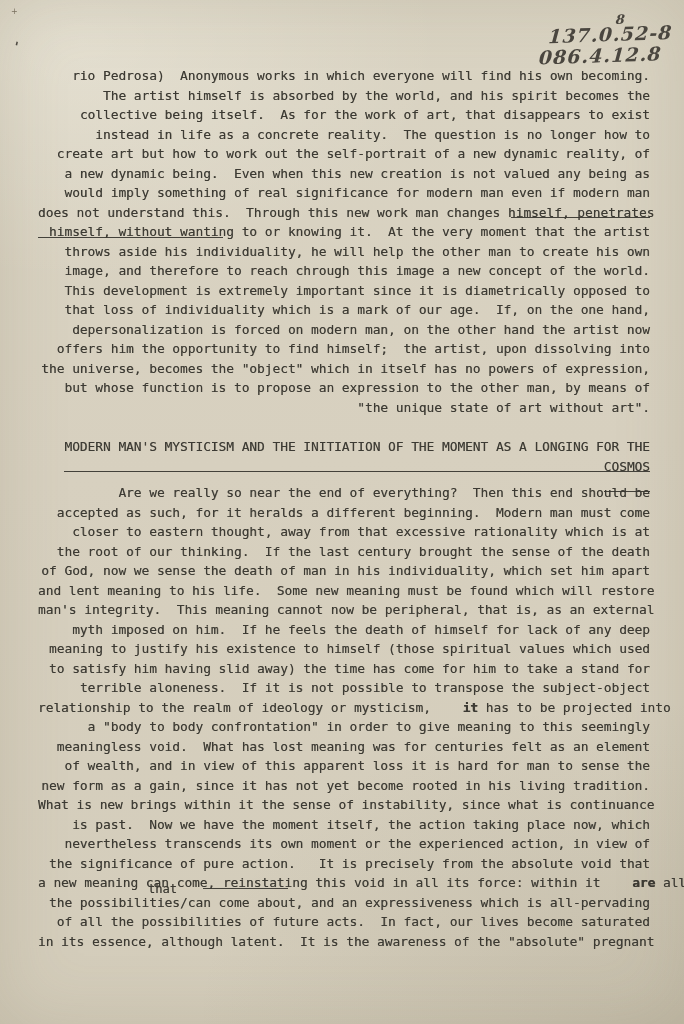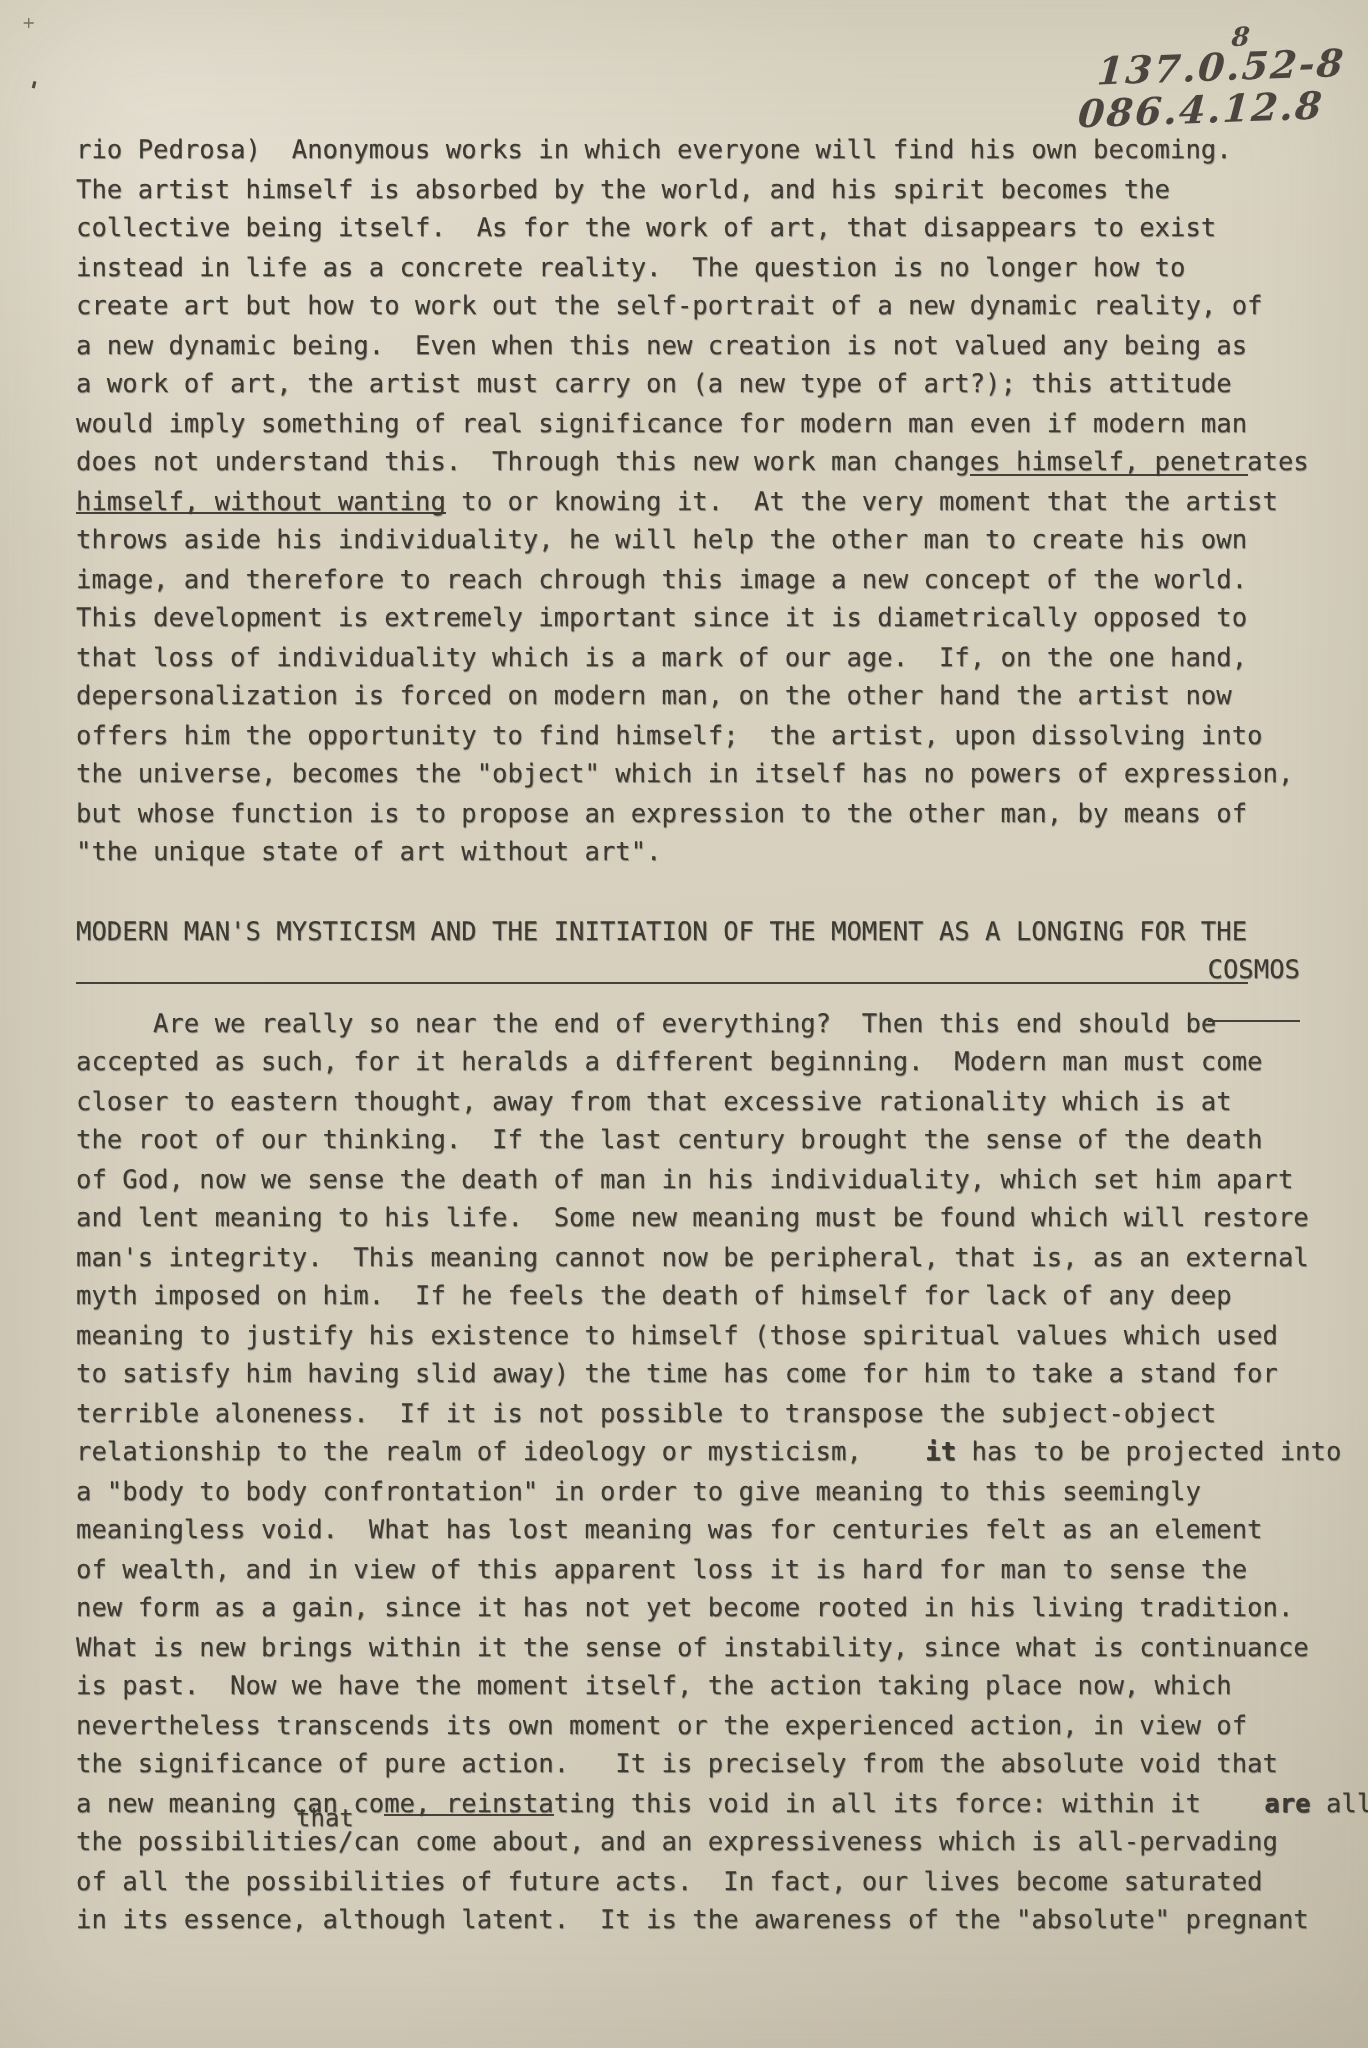--- a/index.html
+++ b/index.html
@@ -15,21 +15,21 @@
     overflow:hidden;
     font-family:"DejaVu Sans Mono","Liberation Mono",monospace;
   }
   .text-block {
     position:absolute; left:38px; top:66px; width:612px;
     font-size:12.8px; line-height:19.5px;
     color:#3c3a33;
     text-shadow:0.3px 0.3px 0.4px rgba(58,56,48,0.55);
   }
   .para { margin:0; }
-  .line { white-space:pre; height:19.5px; }
+  .line { white-space:pre; height:19.5px;text-align:right; }
   .line.right { text-align:right; }
   .u { border-bottom:1.2px solid #43413a; padding-bottom:17px; }
   .b { font-weight:bold; text-shadow:0.4px 0.4px 0.5px rgba(40,38,32,0.8);margin-left:24px; }
   .interline-insert {
     position:absolute; font-size:12px; line-height:12px;
     color:#3c3a33; white-space:pre;
   }
   .catalog {
     position:absolute; top:24px; left:548px; width:132px;
     font-family:"DejaVu Serif","Liberation Serif",serif;
@@ -71,21 +71,20 @@
   </div>
 
   <div class="text-block">
       <div class="para">
         <div class="line"><span>rio Pedrosa)  Anonymous works in which everyone will find his own becoming.</span></div>
         <div class="line"><span>The artist himself is absorbed by the world, and his spirit becomes the</span></div>
         <div class="line"><span>collective being itself.  As for the work of art, that disappears to exist</span></div>
         <div class="line"><span>instead in life as a concrete reality.  The question is no longer how to</span></div>
         <div class="line"><span>create art but how to work out the self-portrait of a new dynamic reality, of</span></div>
         <div class="line"><span>a new dynamic being.  Even when this new creation is not valued any being as</span></div>
-        <div class="line"><span>a work of art, the artist must carry on (a new type of art?); this attitude</span></div>
         <div class="line"><span>would imply something of real significance for modern man </span><span class="u">even if modern man</span></div>
         <div class="line"><span class="u">does not understand this</span><span>.  Through this new work man changes himself, penetrates</span></div>
         <div class="line"><span>himself, without wanting to or knowing it.  At the very moment that the artist</span></div>
         <div class="line"><span>throws aside his individuality, he will help the other man to create his own</span></div>
         <div class="line"><span>image, and therefore to reach chrough this image a new concept of the world.</span></div>
         <div class="line"><span>This development is extremely important since it is diametrically opposed to</span></div>
         <div class="line"><span>that loss of individuality which is a mark of our age.  If, on the one hand,</span></div>
         <div class="line"><span>depersonalization is forced on modern man, on the other hand the artist now</span></div>
         <div class="line"><span>offers him the opportunity to find himself;  the artist, upon dissolving into</span></div>
         <div class="line"><span>the universe, becomes the "object" which in itself has no powers of expression,</span></div>

